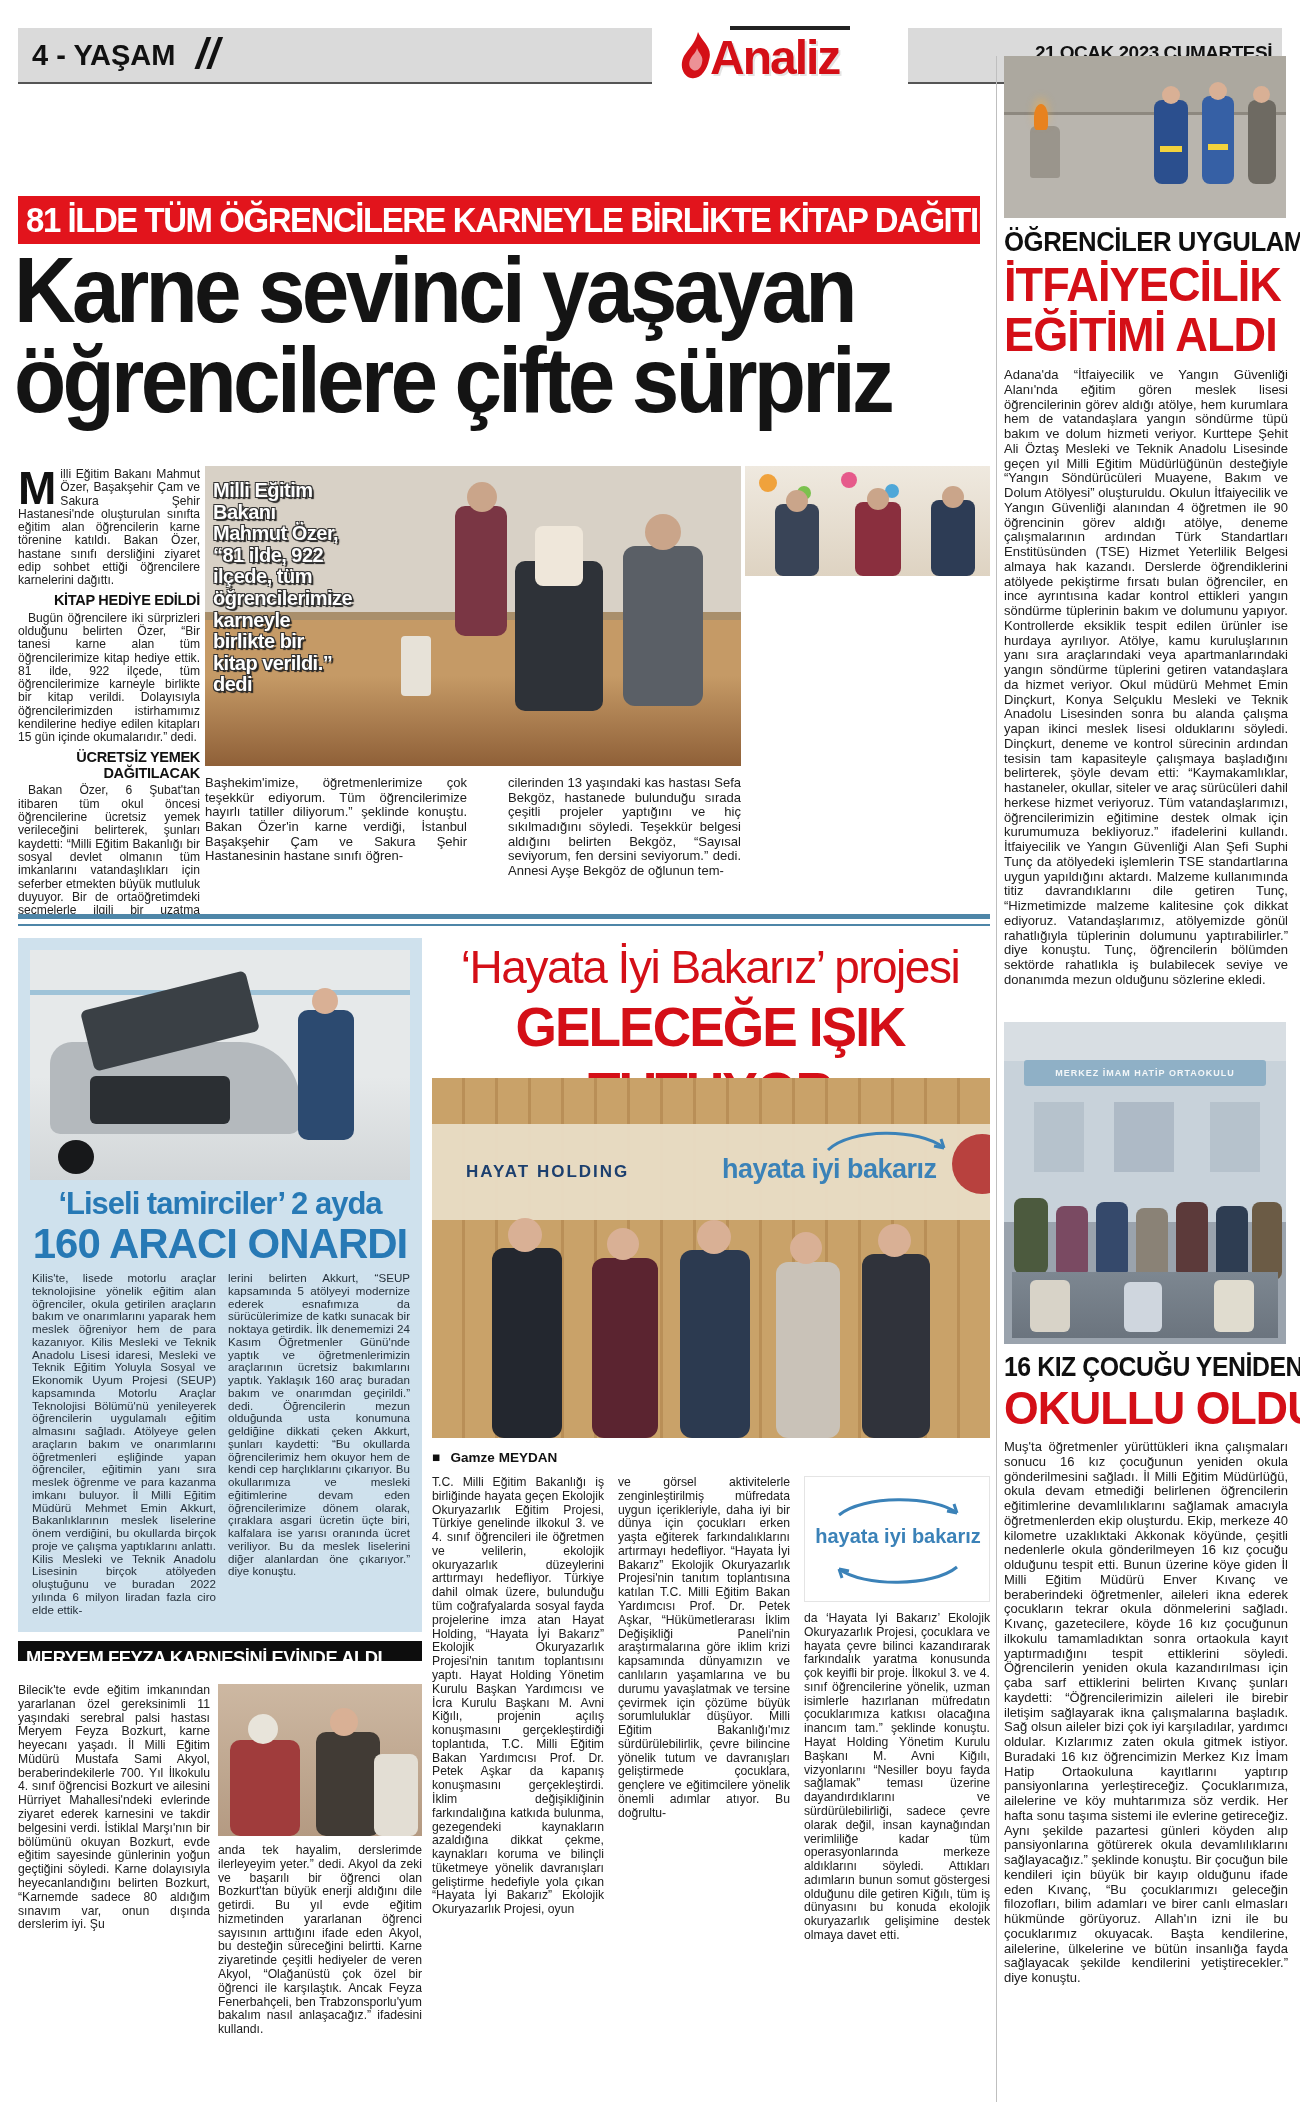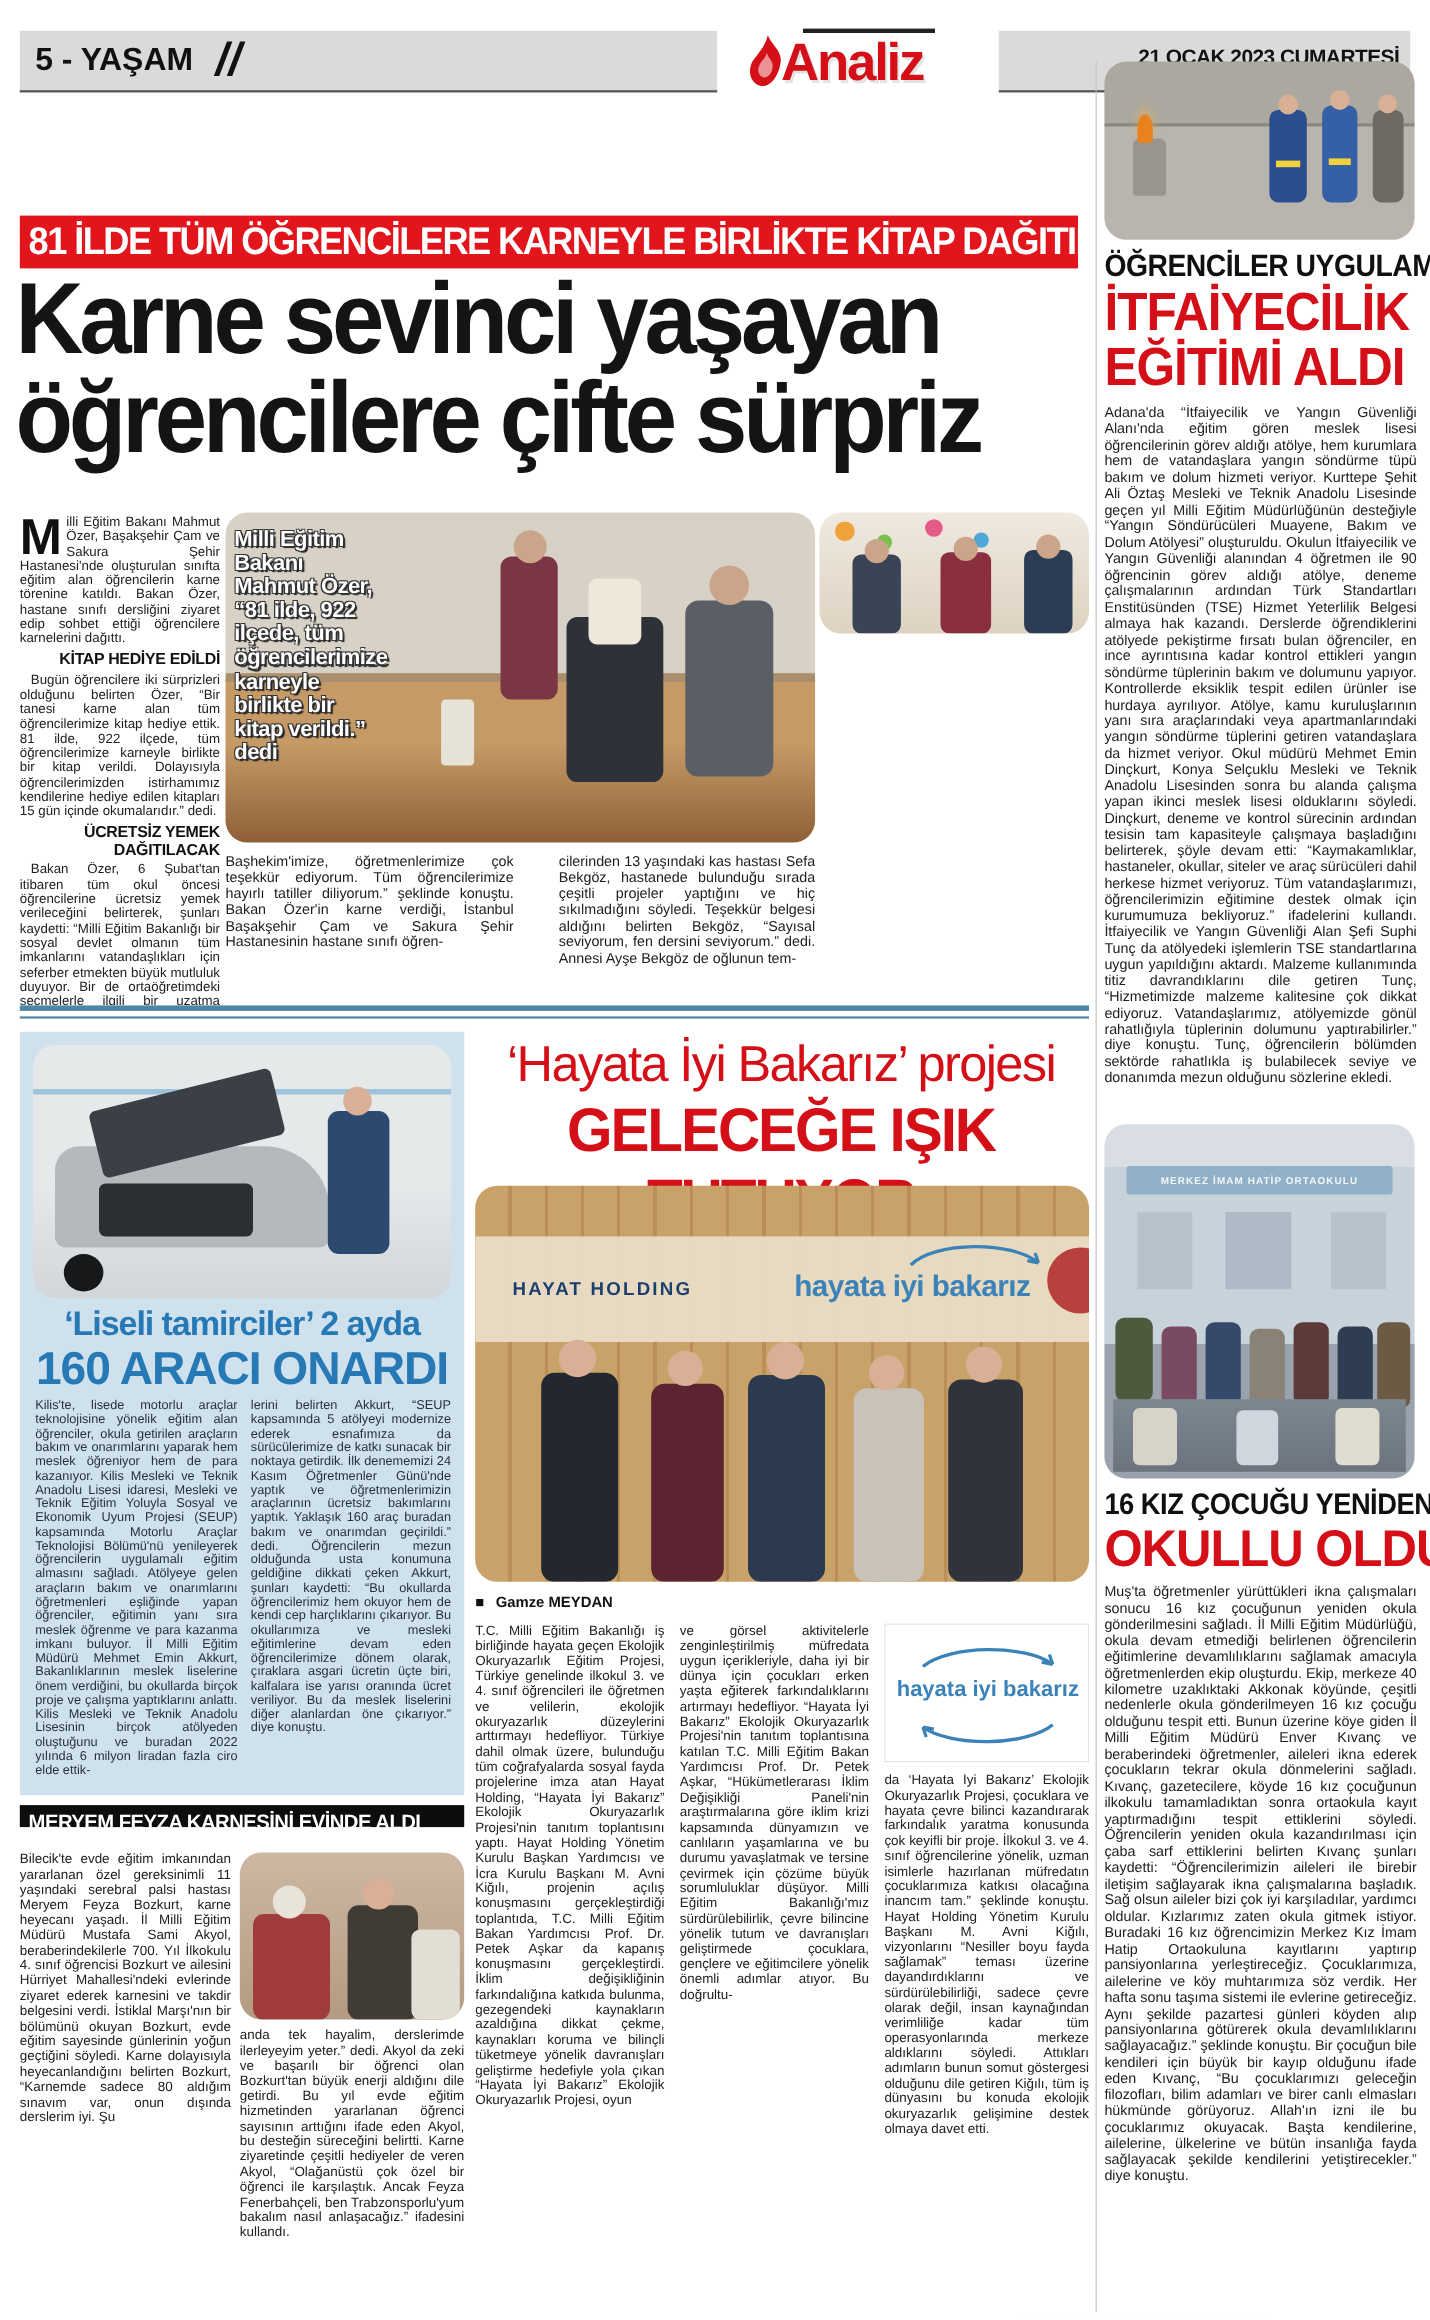--- a/index.html
+++ b/index.html
@@ -11,33 +11,33 @@
   }
   .abs { position:absolute; }
   .body-text {
     font-size:12.4px; line-height:1.13; text-align:justify; color:#202020;
     overflow:hidden;
   }
   .body-text p { margin-bottom:2px; text-indent:10px; }
   .body-text p.noindent { text-indent:0; }
   h4.subhead { font-size:14.5px; font-weight:bold; letter-spacing:-0.3px; margin:5px 0 3px; color:#111; text-align:right; }
   .dropcap { float:left; font-size:46px; font-weight:bold; line-height:0.82; padding:2px 4px 0 0; color:#111; }
-  .photo { position:absolute; overflow:hidden;border-radius:20px; }
+  .photo { position:absolute; overflow:hidden; }
   .shape { position:absolute; }
   .kicker-black { font-weight:800; color:#101010; letter-spacing:-0.5px; }
   .head-red { font-weight:800; color:#d40f17; letter-spacing:-1px; }
   .caption-byline { font-size:13.5px; font-weight:bold; color:#111; }
 </style>
 </head>
 <body>
 
 <div id="page">
 
   <div class="abs" style="left:18px; top:28px; width:1264px; height:56px; background:#dadada; border-bottom:2px solid #555;">
-    <span class="abs" style="left:14px; top:11px; font-size:29px; font-weight:800; color:#111; letter-spacing:0px;">5 - YAŞAM</span>
+    <span class="abs" style="left:14px; top:11px; font-size:29px; font-weight:800; color:#111; letter-spacing:0px;">4 - YAŞAM</span>
     <span class="abs" style="left:178px; top:2px; font-size:42px; font-weight:900; font-style:italic; color:#111;">//</span>
     <span class="abs" style="right:10px; top:14px; font-size:19px; font-weight:800; color:#111; border-bottom:3px solid #111; padding-bottom:5px; letter-spacing:-0.5px;">21 OCAK 2023 CUMARTESİ</span>
   </div>
 
   <div class="abs" style="left:652px; top:18px; width:256px; height:72px; background:#ffffff; text-align:center;">
     <div class="abs" style="left:78px; top:8px; width:120px; height:4px; background:#222;"></div>
     <span class="abs" style="left:28px; top:14px;">
       <svg width="34" height="50" viewBox="0 0 34 50">
         <path d="M18 0 C22 10 33 15 29 28 C27 38 20 48 11 46 C3 44 -1 34 4 24 C9 16 15 12 18 0 Z" fill="#d40f17"></path>
         <path d="M17 16 C19 22 24 24 22 31 C21 36 17 40 13 38 C9 36 8 31 11 26 C13 22 16 21 17 16 Z" fill="#ffffff" opacity="0.55"></path>

